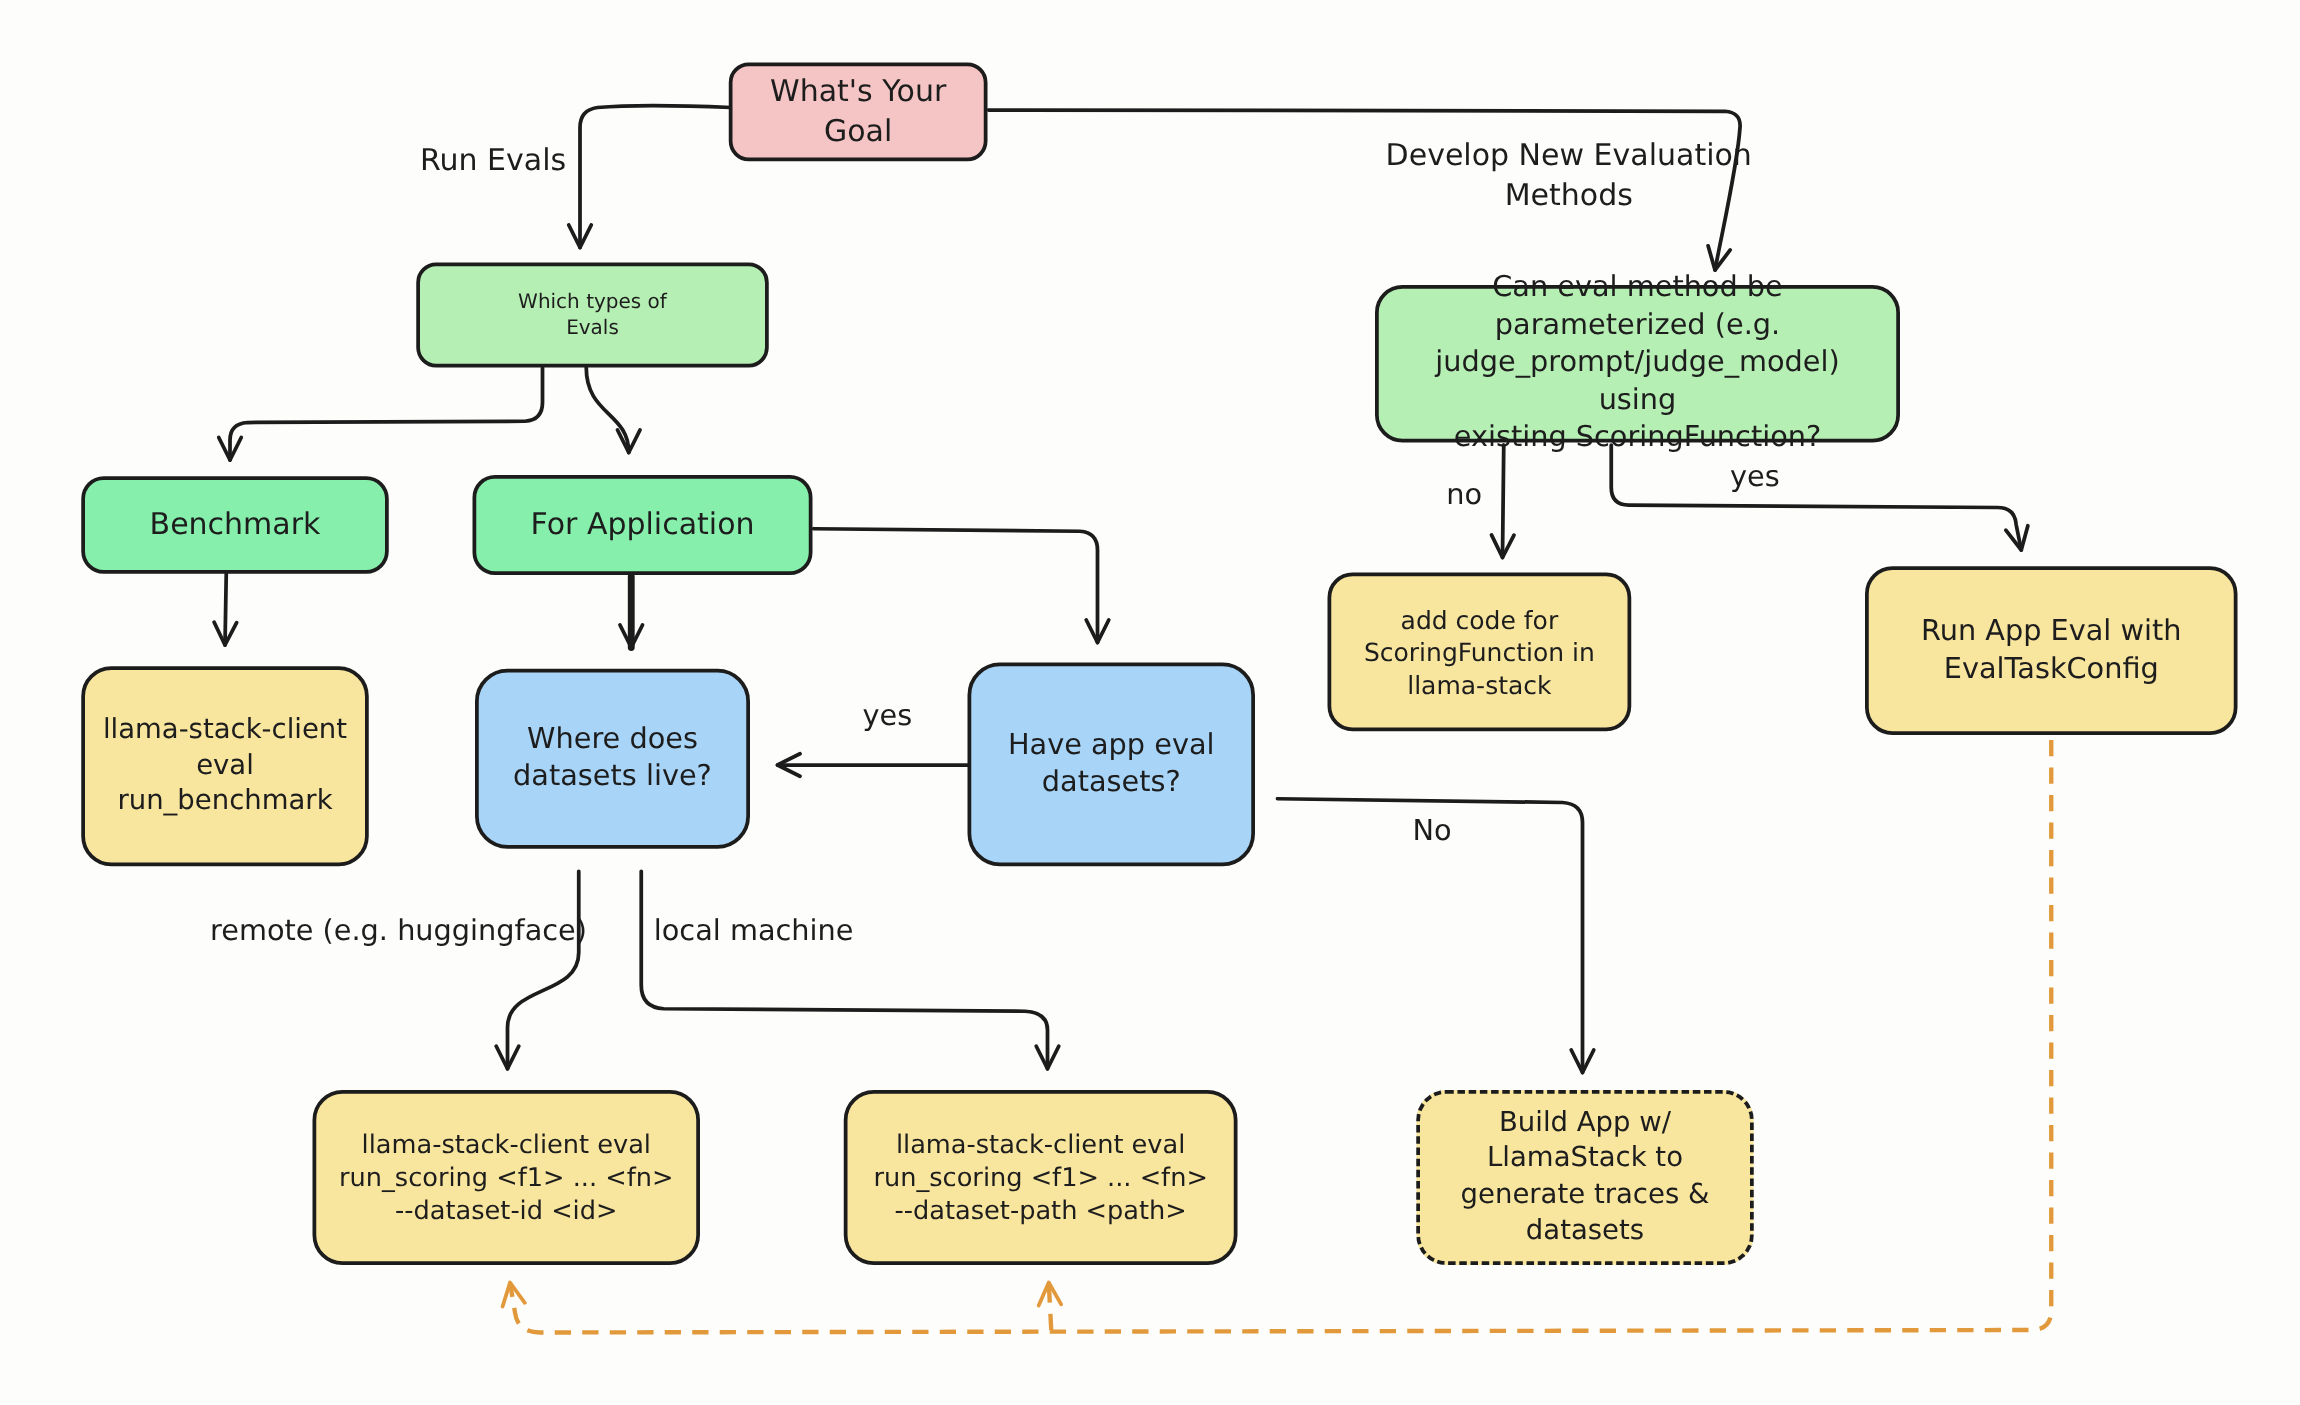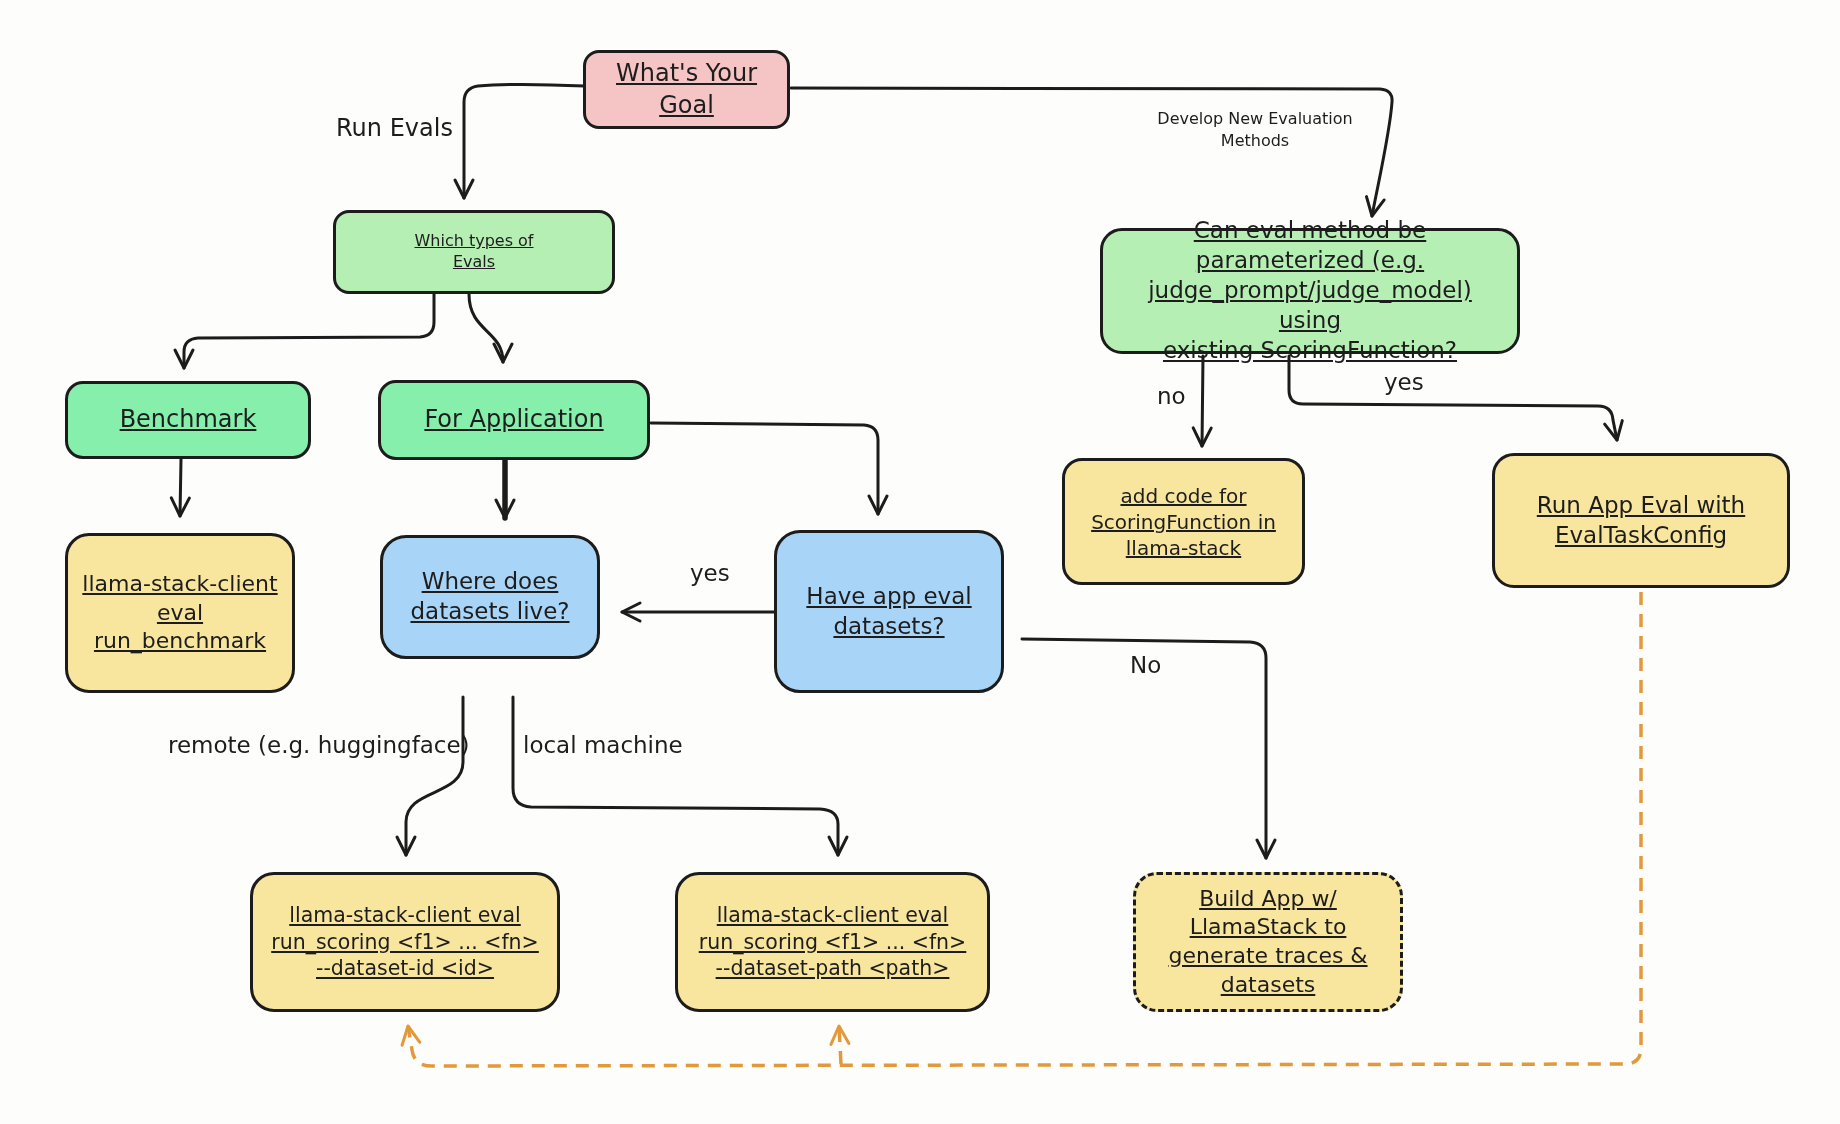--- a/index.html
+++ b/index.html
@@ -7,21 +7,21 @@
     position:relative;width:1840px;height:1124px;overflow:hidden;
     background:#fdfdfb;color:#1d1d1d;
     font-family:"DejaVu Sans", sans-serif;
   }
   .edges{position:absolute;left:0;top:0;width:1840px;height:1124px;}
   .node{
     position:absolute;box-sizing:border-box;
     display:flex;align-items:center;justify-content:center;
     text-align:center;white-space:pre-line;line-height:1.3;
     border:3px solid #1c1c1c;border-radius:20px;
-    padding:8px 12px;color:#1d1d1d;text-decoration:underline;
+    padding:8px 12px;color:#1d1d1d;
   }
   .fill-pink{background:#f4c5c4;border-radius:16px;}
   .fill-green{background:#b6efb4;border-radius:16px;}
   .fill-white{background:#86efac;border-radius:18px;}
   .fill-yellow{background:#f8e59e;border-radius:24px;}
   .fill-blue{background:#a8d4f7;border-radius:26px;}
   .dashed{border-style:dashed;border-width:3.5px;}
   .edge-label{
     position:absolute;white-space:pre-line;color:#1d1d1d;
     font-size:23px;line-height:1.35;
@@ -83,21 +83,21 @@
 judge_prompt/judge_model) using
 existing ScoringFunction?</div>
 
   <div class="node fill-white" style="left:65px;top:381px;width:246px;height:78px;font-size:24px;">Benchmark</div>
 
   <div class="node fill-white" style="left:378px;top:380px;width:272px;height:80px;font-size:24px;">For Application</div>
 
   <div class="node fill-yellow" style="left:65px;top:533px;width:230px;height:160px;font-size:22px;">llama-stack-client
 eval run_benchmark</div>
 
-  <div class="node fill-blue" style="left:380px;top:535px;width:220px;height:124px;font-size:23px;">Where does
+  <div class="node fill-blue" style="left:380px;top:535px;width:220px;height:144px;font-size:23px;">Where does
 datasets live?</div>
 
   <div class="node fill-blue" style="left:774px;top:530px;width:230px;height:163px;font-size:23px;">Have app eval
 datasets?</div>
 
   <div class="node fill-yellow" style="left:1062px;top:458px;width:243px;height:127px;font-size:20px;border-radius:20px;">add code for
 ScoringFunction in
 llama-stack</div>
 
   <div class="node fill-yellow" style="left:1492px;top:453px;width:298px;height:135px;font-size:23px;border-radius:22px;">Run App Eval with
@@ -111,21 +111,21 @@
 run_scoring &lt;f1&gt; ... &lt;fn&gt;
 --dataset-path &lt;path&gt;</div>
 
   <div class="node fill-yellow dashed" style="left:1133px;top:872px;width:270px;height:140px;font-size:22px;">Build App w/
 LlamaStack to
 generate traces &amp;
 datasets</div>
 
   <div class="edge-label" style="left:336px;top:112px;font-size:24px;">Run Evals</div>
 
-  <div class="edge-label center" style="left:1100px;top:108px;width:310px;font-size:16px;">Develop New Evaluation
+  <div class="edge-label center" style="left:1100px;top:108px;width:310px;font-size:24px;">Develop New Evaluation
 Methods</div>
 
   <div class="edge-label" style="left:690px;top:558px;">yes</div>
 
   <div class="edge-label" style="left:1130px;top:650px;">No</div>
 
   <div class="edge-label" style="left:1157px;top:381px;">no</div>
 
   <div class="edge-label" style="left:1384px;top:367px;">yes</div>
 

